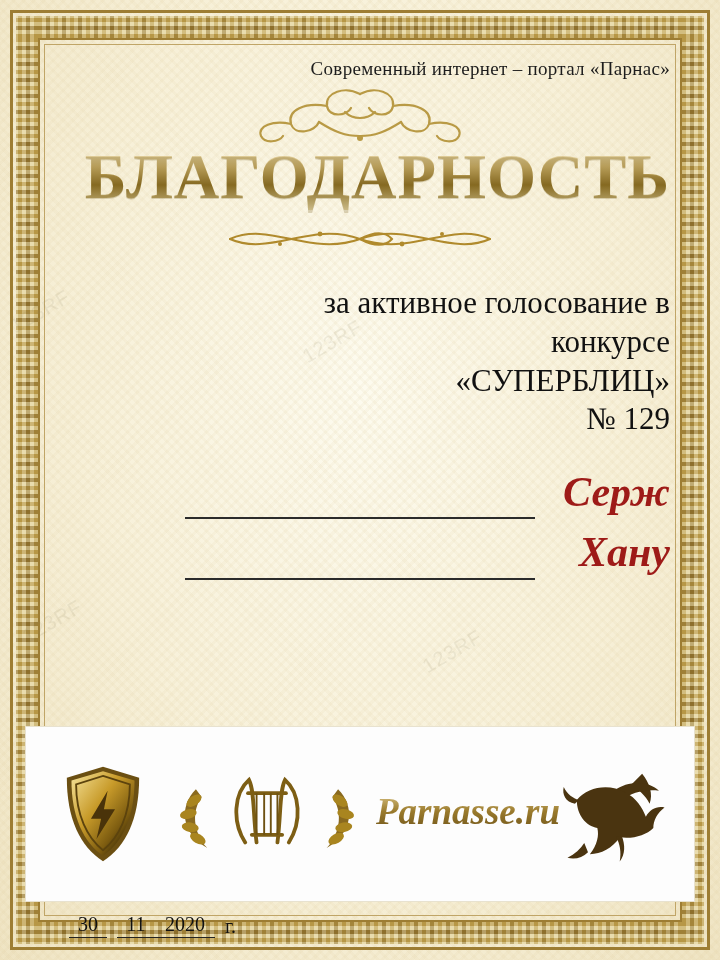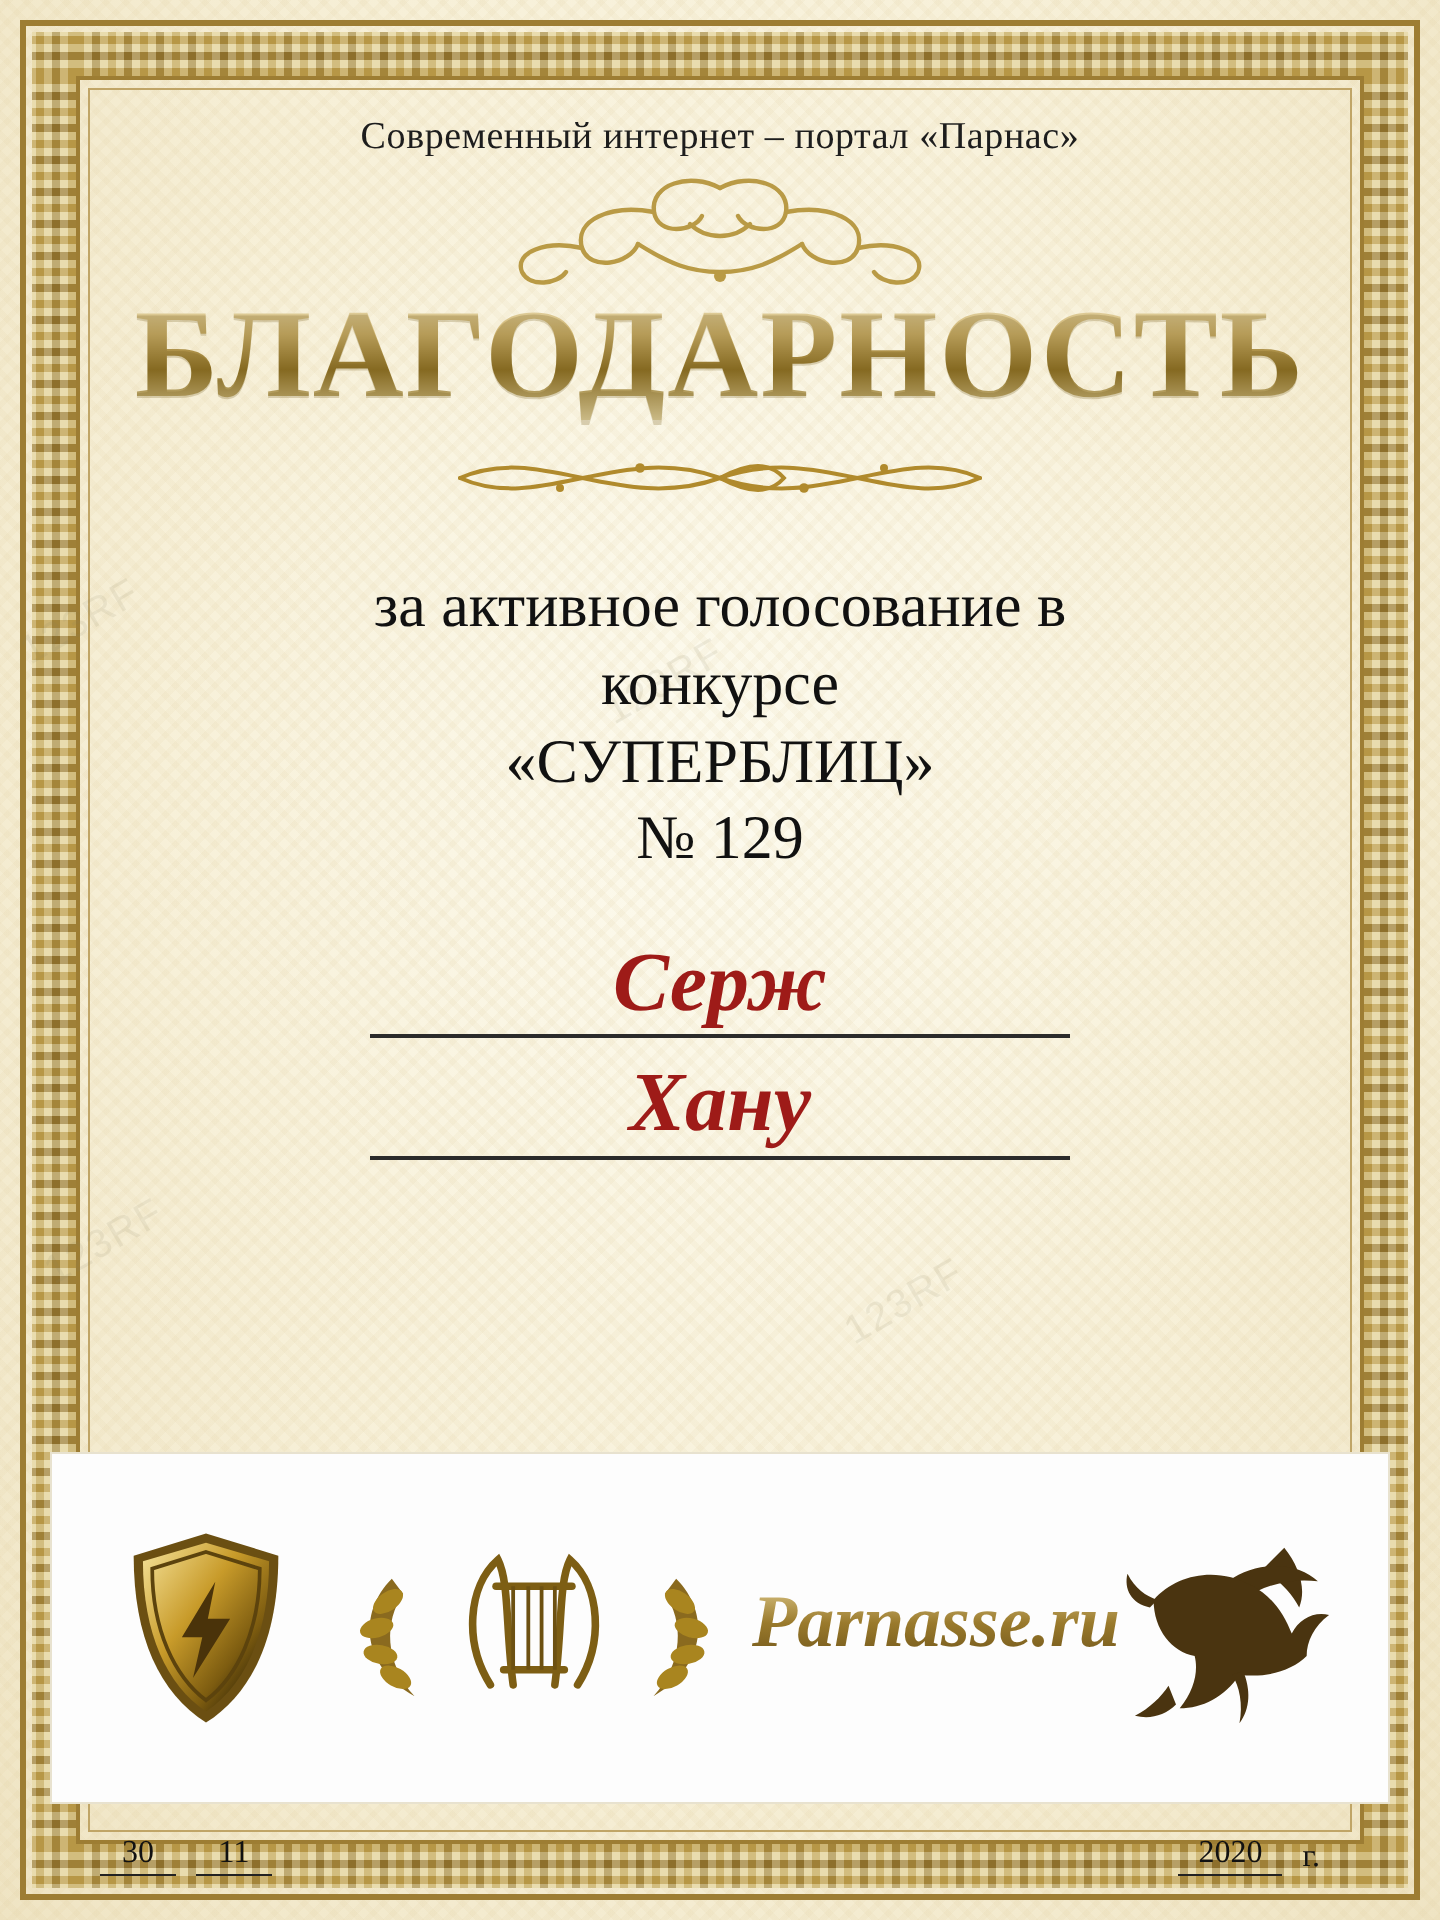--- a/index.html
+++ b/index.html
@@ -89,21 +89,21 @@
   }
   .wm1 { left: 8px;  top: 300px; }
   .wm2 { left: 300px; top: 330px; }
   .wm3 { left: 20px; top: 610px; }
   .wm4 { left: 420px; top: 640px; }
 
   
   .content {
     position: absolute;
     left: 50px; right: 50px; top: 48px; bottom: 48px;
-    text-align: center;
+    text-align: right;
   }
 
   .subtitle {
     margin-top: 10px;
     font-size: 19px;
     color: #1d1d1d;
     font-family: "Liberation Serif", serif;
     letter-spacing: .3px;
   }
 
@@ -196,27 +196,26 @@
     font-family: "Liberation Serif", serif;
     background: linear-gradient(180deg, #e3cf92 0%, #9a7a2c 50%, #6b5118 100%);
     -webkit-background-clip: text;
     background-clip: text;
     color: transparent;
   }
 
   
   .date-row {
     position: absolute;
-    left: 50px;
+    left: 69px;
     right: 60px;
     bottom: 22px;
     display: flex;
-    justify-content: space-between;
     align-items: flex-end;
-    font-size: 16px;
+    font-size: 20px;
     color: #111;
   }
   .date-left, .date-right {
     display: flex;
     align-items: flex-end;
     gap: 10px;
   }
   .date-cell {
     border-bottom: 1px solid #222;
     padding: 0 6px 1px;

